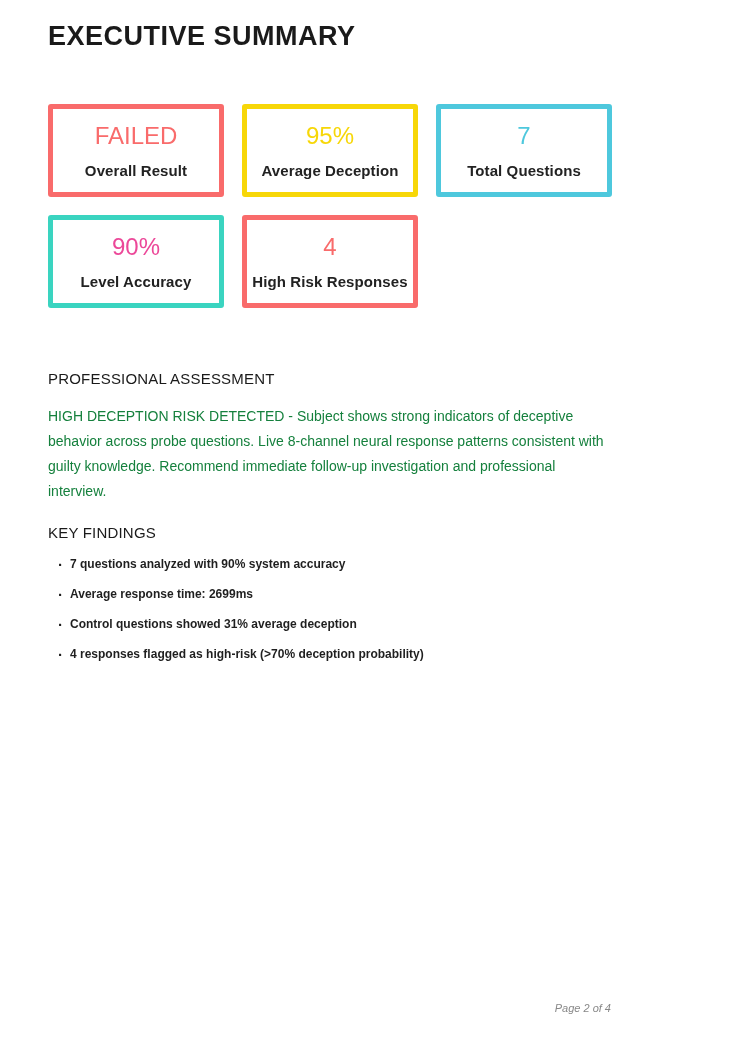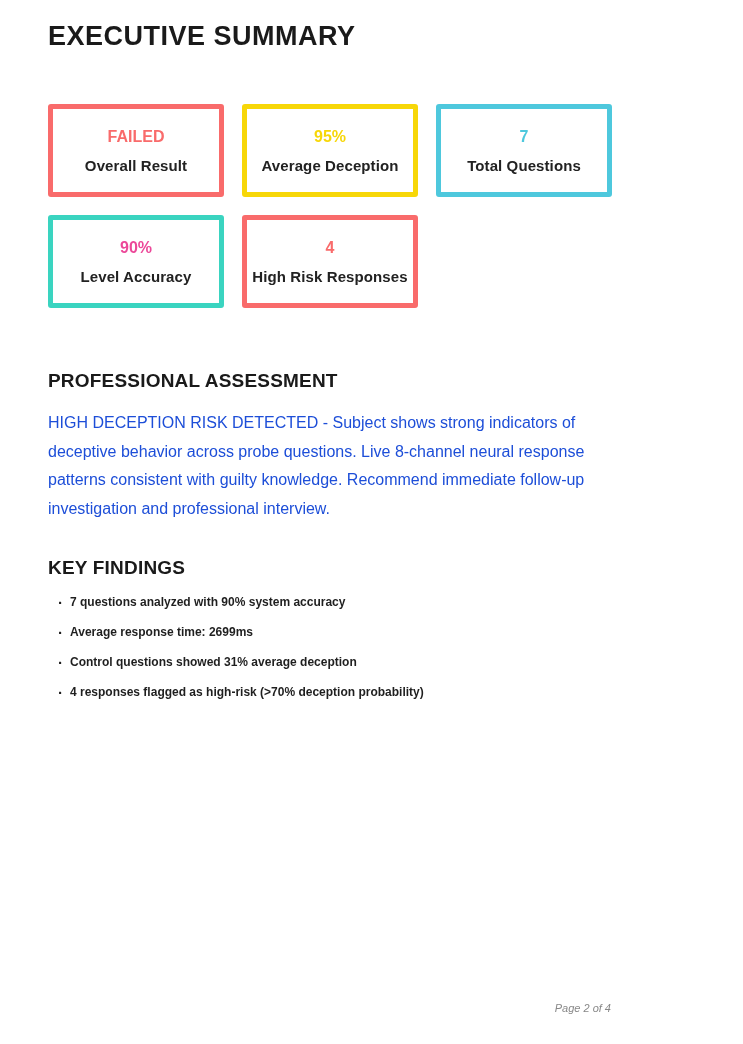--- a/index.html
+++ b/index.html
@@ -42,50 +42,50 @@
     height: 93px;
     border: 5px solid #cccccc;
     border-radius: 3px;
     background: #ffffff;
     display: flex;
     flex-direction: column;
     align-items: center;
     justify-content: center;
   }
   .metric-value {
-    font-size: 16px;
-    font-weight: bold;
+    font-size: 24px;
+    font-weight: normal;
     line-height: 1.1;
     margin-bottom: 12px;
   }
   .metric-label {
     font-size: 15px;
     font-weight: bold;
     color: #222222;
     letter-spacing: 0.1px;
   }
   .section-heading {
-    font-size: 19px;
-    font-weight: bold;
+    font-size: 15px;
+    font-weight: normal;
     color: #1a1a1a;
     margin: 0;
     letter-spacing: 0.2px;
   }
   .section-assessment {
     margin-top: 62px;
   }
   .assessment-body {
     margin-top: 17px;
-    font-size: 16px;
+    font-size: 14px;
     line-height: 1.78;
-    color: #1d4ed8;
+    color: #15803d;
     max-width: 648px;
   }
   .section-findings {
-    margin-top: 34px;
+    margin-top: 20px;
   }
   .findings-list {
     margin: 16px 0 0 0;
     padding: 0;
     list-style: none;
   }
   .findings-list li {
     font-size: 12px;
     font-weight: bold;
     color: #1f1f1f;

